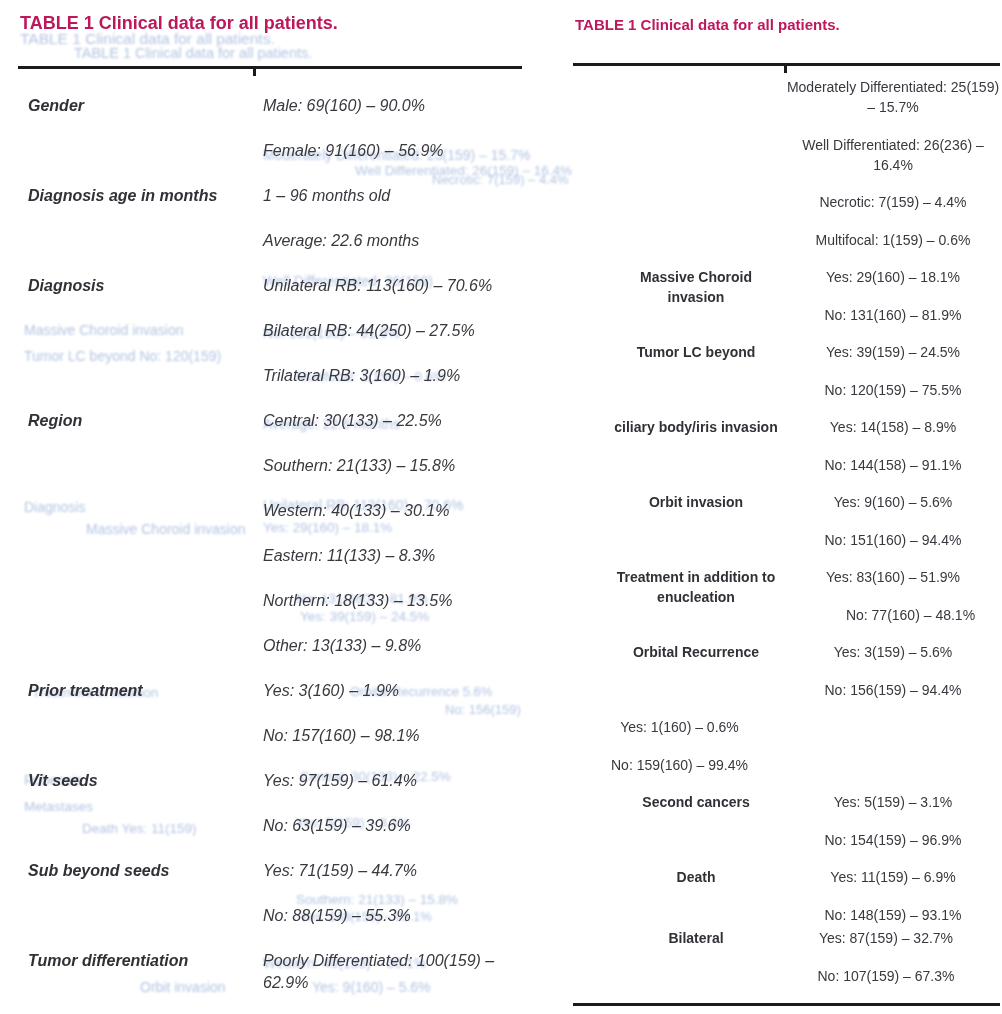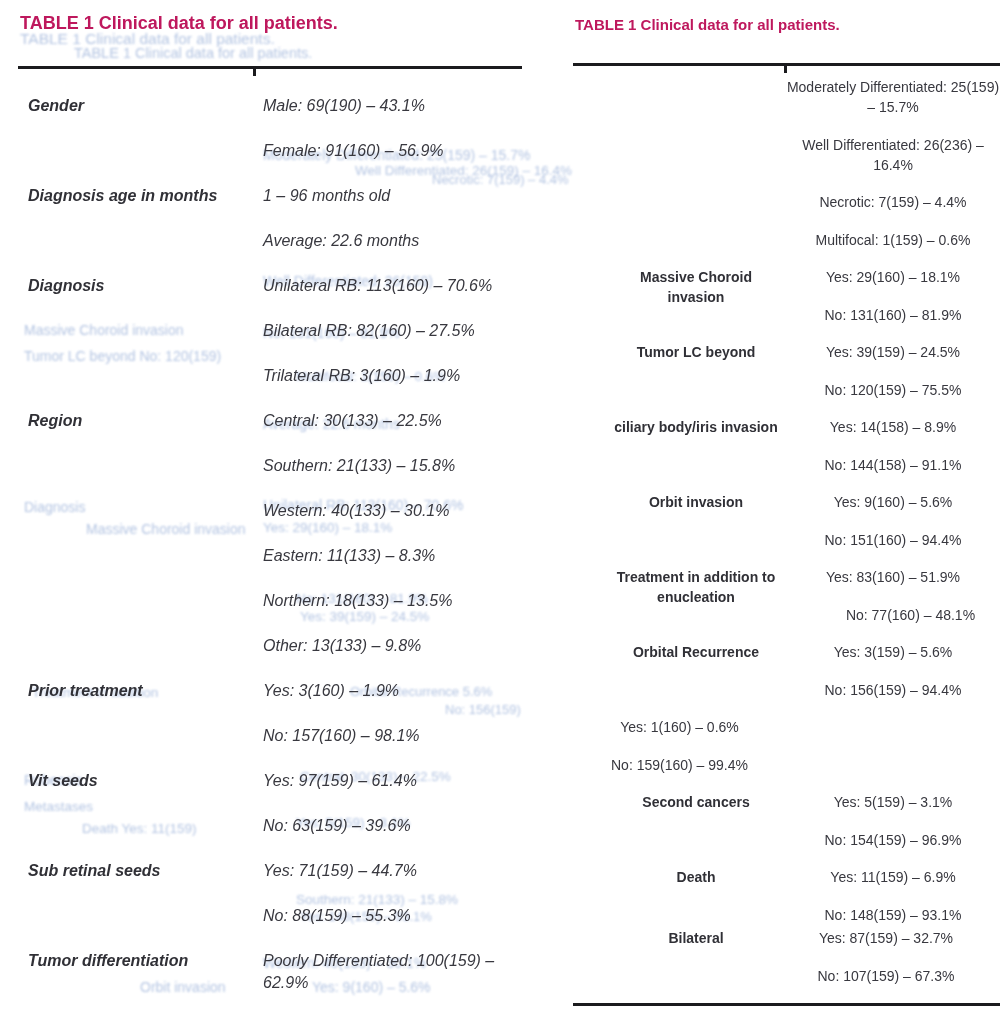--- a/index.html
+++ b/index.html
@@ -78,36 +78,36 @@
 
   <div class="table-col" id="left-col">
     <div class="tbl-title">TABLE 1 Clinical data for all patients.</div>
     <div class="rule">
       <div class="tick"></div>
     </div>
     <div class="entries" id="left-entries">
         <div class="entry">
           <div class="label">Gender</div>
           <div class="values">
-            <div class="vline">Male: 69(190) – 43.1%</div>
+            <div class="vline">Male: 69(160) – 90.0%</div>
             <div class="vline">Female: 91(160) – 56.9%</div>
           </div>
         </div>
         <div class="entry">
           <div class="label">Diagnosis age in months</div>
           <div class="values">
             <div class="vline">1 – 96 months old</div>
             <div class="vline">Average: 22.6 months</div>
           </div>
         </div>
         <div class="entry">
           <div class="label">Diagnosis</div>
           <div class="values">
             <div class="vline">Unilateral RB: 113(160) – 70.6%</div>
-            <div class="vline">Bilateral RB: 82(160) – 27.5%</div>
+            <div class="vline">Bilateral RB: 44(250) – 27.5%</div>
             <div class="vline">Trilateral RB: 3(160) – 1.9%</div>
           </div>
         </div>
         <div class="entry">
           <div class="label">Region</div>
           <div class="values">
             <div class="vline">Central: 30(133) – 22.5%</div>
             <div class="vline">Southern: 21(133) – 15.8%</div>
             <div class="vline">Western: 40(133) – 30.1%</div>
             <div class="vline">Eastern: 11(133) – 8.3%</div>
@@ -123,21 +123,21 @@
           </div>
         </div>
         <div class="entry">
           <div class="label">Vit seeds</div>
           <div class="values">
             <div class="vline">Yes: 97(159) – 61.4%</div>
             <div class="vline">No: 63(159) – 39.6%</div>
           </div>
         </div>
         <div class="entry">
-          <div class="label">Sub retinal seeds</div>
+          <div class="label">Sub beyond seeds</div>
           <div class="values">
             <div class="vline">Yes: 71(159) – 44.7%</div>
             <div class="vline">No: 88(159) – 55.3%</div>
           </div>
         </div>
         <div class="entry">
           <div class="label">Tumor differentiation</div>
           <div class="values">
             <div class="vline">Poorly Differentiated: 100(159) – 62.9%</div>
           </div>

